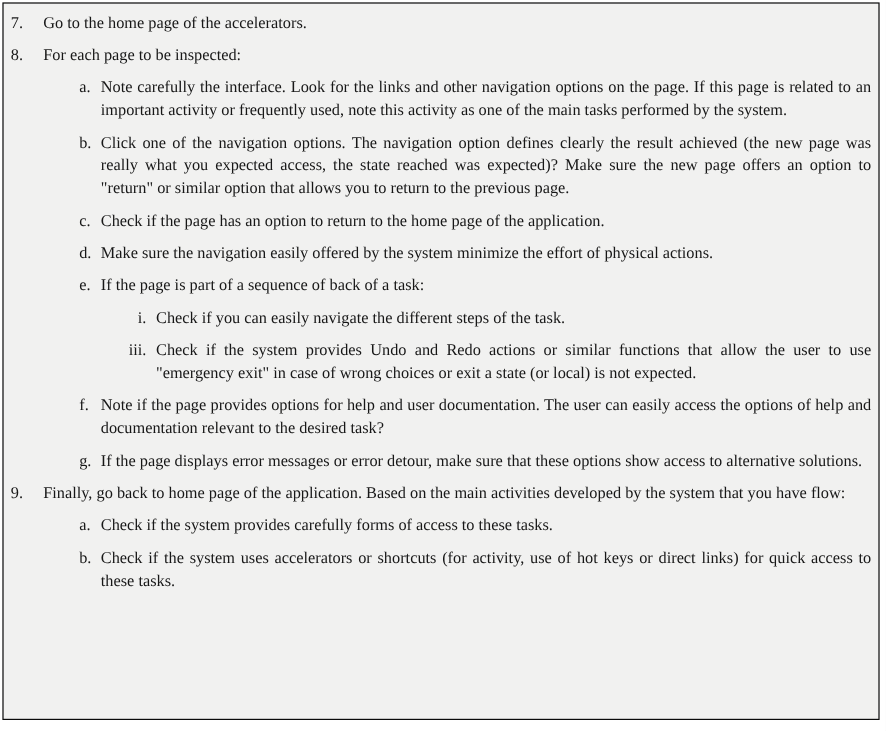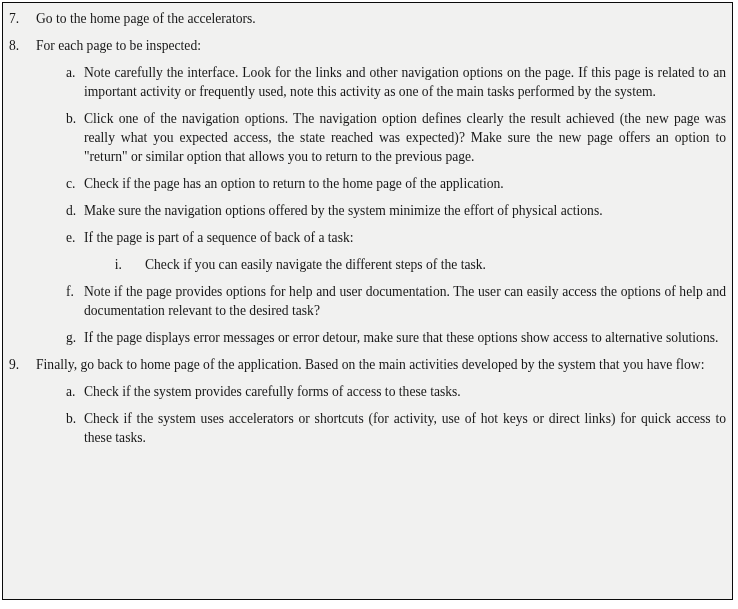--- a/index.html
+++ b/index.html
@@ -38,21 +38,21 @@
   .li .text {
     flex: 1 1 auto;
     text-align: justify;
     text-justify: inter-word;
   }
   .level-1 .marker { width: 28px; padding-left: 1px; box-sizing: border-box; }
   .level-2 { margin-left: 58px; }
   .level-2 .marker { width: 18px; box-sizing: border-box; }
   .level-3 { margin-left: 86px; }
   .level-3 .marker { width: 28px; text-align: right; box-sizing: border-box; }
-  .level-3 .text { margin-left: 23px; }
+  .level-3 .text { margin-left: 8px; }
 </style>
 </head>
 <body>
 
 <div class="page">
   <div class="list-root">
       <div class="li level-1">
         <span class="marker">7.</span>
         <div class="text">Go to the home page of the accelerators.</div>
       </div>
@@ -67,29 +67,33 @@
       <div class="li level-2">
         <span class="marker">b.</span>
         <div class="text">Click one of the navigation options. The navigation option defines clearly the result achieved (the new page was really what you expected access, the state reached was expected)? Make sure the new page offers an option to "return" or similar option that allows you to return to the previous page.</div>
       </div>
       <div class="li level-2">
         <span class="marker">c.</span>
         <div class="text">Check if the page has an option to return to the home page of the application.</div>
       </div>
       <div class="li level-2">
         <span class="marker">d.</span>
-        <div class="text">Make sure the navigation options offered by the system minimize the effort of physical actions.</div>
+        <div class="text">Make sure the navigation easily offered by the system minimize the effort of physical actions.</div>
       </div>
       <div class="li level-2">
         <span class="marker">e.</span>
         <div class="text">If the page is part of a sequence of back of a task:</div>
       </div>
       <div class="li level-3">
         <span class="marker">i.</span>
         <div class="text">Check if you can easily navigate the different steps of the task.</div>
+      </div>
+      <div class="li level-3">
+        <span class="marker">iii.</span>
+        <div class="text">Check if the system provides Undo and Redo actions or similar functions that allow the user to use "emergency exit" in case of wrong choices or exit a state (or local) is not expected.</div>
       </div>
       <div class="li level-2">
         <span class="marker">f.</span>
         <div class="text">Note if the page provides options for help and user documentation. The user can easily access the options of help and documentation relevant to the desired task?</div>
       </div>
       <div class="li level-2">
         <span class="marker">g.</span>
         <div class="text">If the page displays error messages or error detour, make sure that these options show access to alternative solutions.</div>
       </div>
       <div class="li level-1">

